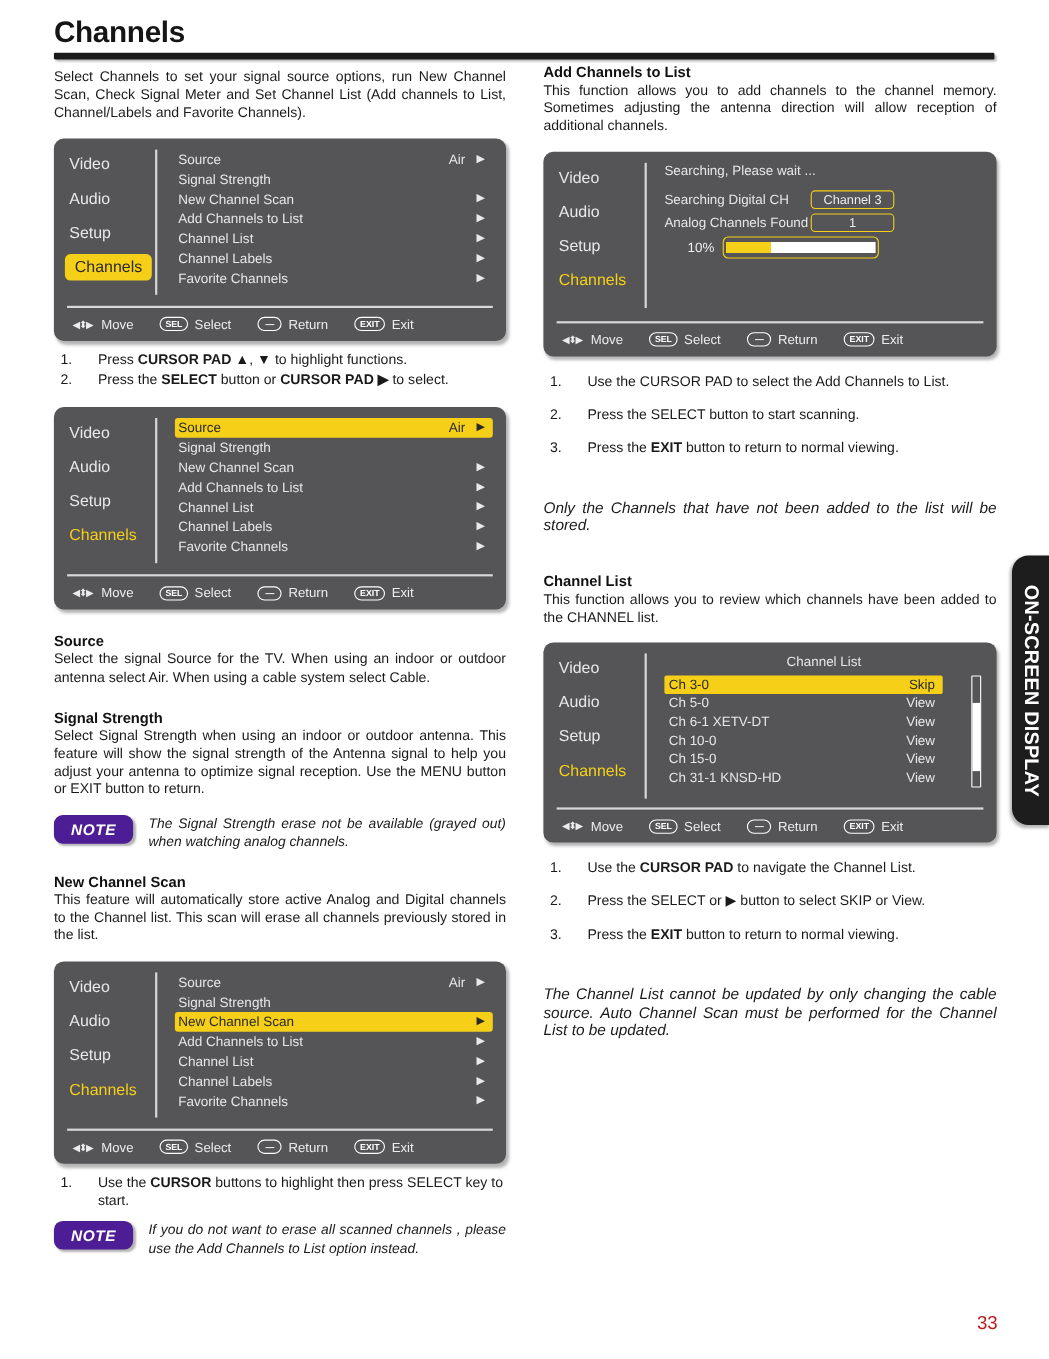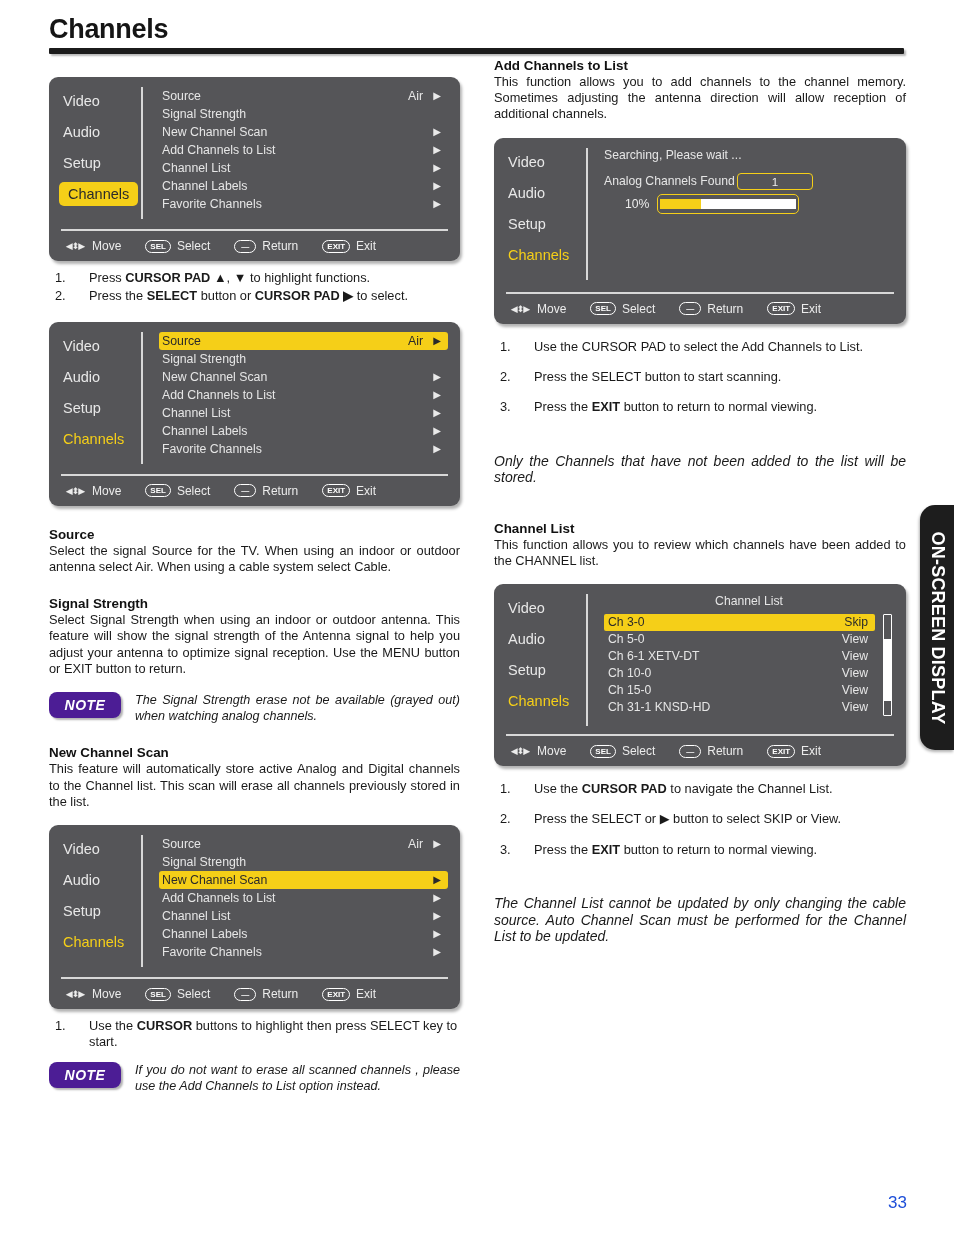--- a/index.html
+++ b/index.html
@@ -159,21 +159,21 @@
   .progbar{
     border:1.6px solid #f5cf18;border-radius:5px;
     width:136px;height:14px;padding:2px;
     display:flex;align-items:center;
   }
   .progtrack{background:#ffffff;width:100%;height:10px;position:relative;}
   .progfill{background:#f5cf18;height:10px;}
 
   
   .cl-title{text-align:center;font-size:12.2px;color:#e6e6e6;margin-bottom:6px;}
-  .cl-body{display:flex;}
+  .cl-body{display:flex;gap:18px;}
   .cl-rows{flex:1 1 auto;}
   .clrow{
     display:flex;align-items:center;
     height:17px;line-height:17px;font-size:12.2px;
     padding:0 7px 0 4px;color:#e6e6e6;border-radius:2px;
   }
   .clrow .cname{flex:1 1 auto;}
   .clrow.hl{background:#f5cf18;color:#2a2a2a;}
   .cl-scroll{
     width:7px;margin-left:8px;margin-right:2px;
@@ -195,33 +195,34 @@
     position:absolute;left:50%;top:50%;
     transform:translate(-50%,-50%) rotate(90deg);
     transform-origin:center;
     white-space:nowrap;
     color:#fff;font-weight:bold;font-size:18px;
     letter-spacing:0.2px;
   }
 
   .pagenum{
     position:absolute;right:47px;bottom:22px;
-    font-size:17px;color:#1d4ed8;
+    font-size:17px;color:#b91c1c;
   }
 </style>
 </head>
 <body>
 
 <div class="page">
 
   <div class="page-title">Channels</div>
   <div class="title-rule"></div>
 
   <div class="col-left">
 
+    <p class="body">Select Channels to set your signal source options, run New Channel Scan, Check Signal Meter and Set Channel List (Add channels to List, Channel/Labels and Favorite Channels).</p>
 
     <div class="gap-m"></div>
     <div class="osd osd-a">
         <div class="osd-inner">
           <div class="osd-left">
             <div class="it">Video</div>
             <div class="it">Audio</div>
             <div class="it">Setup</div>
             <div><div class="it sel-pill">Channels</div></div>
           </div>
@@ -465,20 +466,24 @@
     <div class="osd osd-scan">
         <div class="osd-inner">
           <div class="osd-left">
             <div class="it">Video</div>
             <div class="it">Audio</div>
             <div class="it">Setup</div>
             <div class="it sel-text">Channels</div>
           </div>
           <div class="osd-right">
             <div class="scan-wait">Searching, Please wait ...</div>
+            <div class="scanrow">
+              <span class="slab">Searching Digital CH</span>
+              <span class="valbox">Channel 3</span>
+            </div>
             <div class="scanrow">
               <span class="slab">Analog Channels Found</span>
               <span class="valbox">1</span>
             </div>
             <div class="progwrap">
               <span class="progpct">10%</span>
               <div class="progbar">
                 <div class="progtrack">
                   <div class="progfill" style="width: 30%;"></div>
                 </div>

